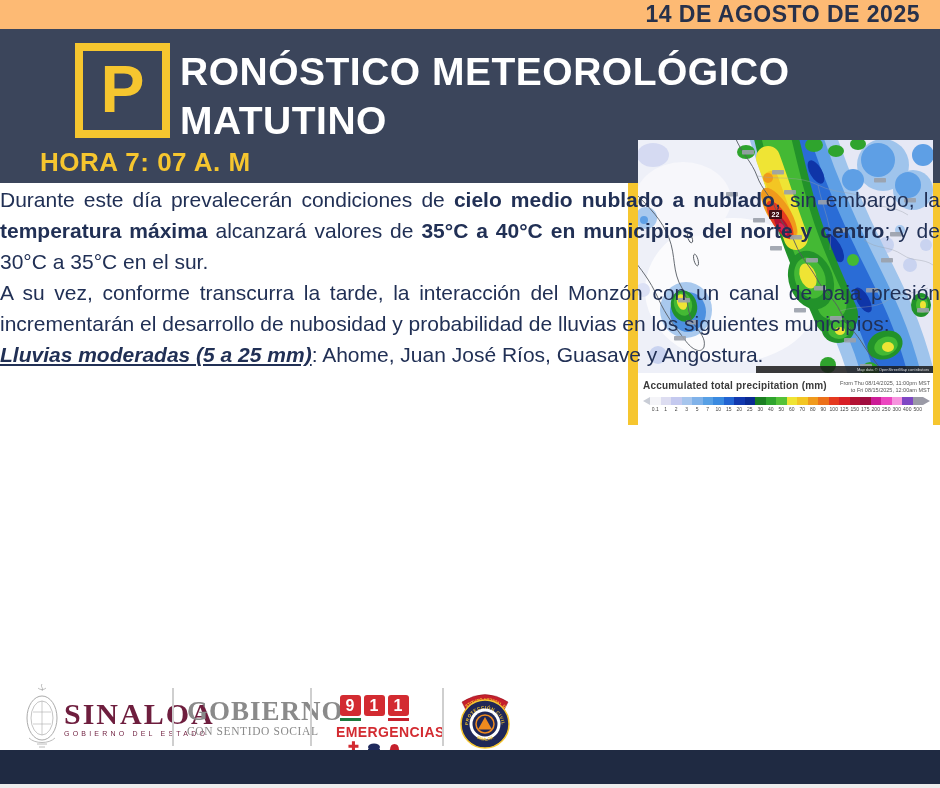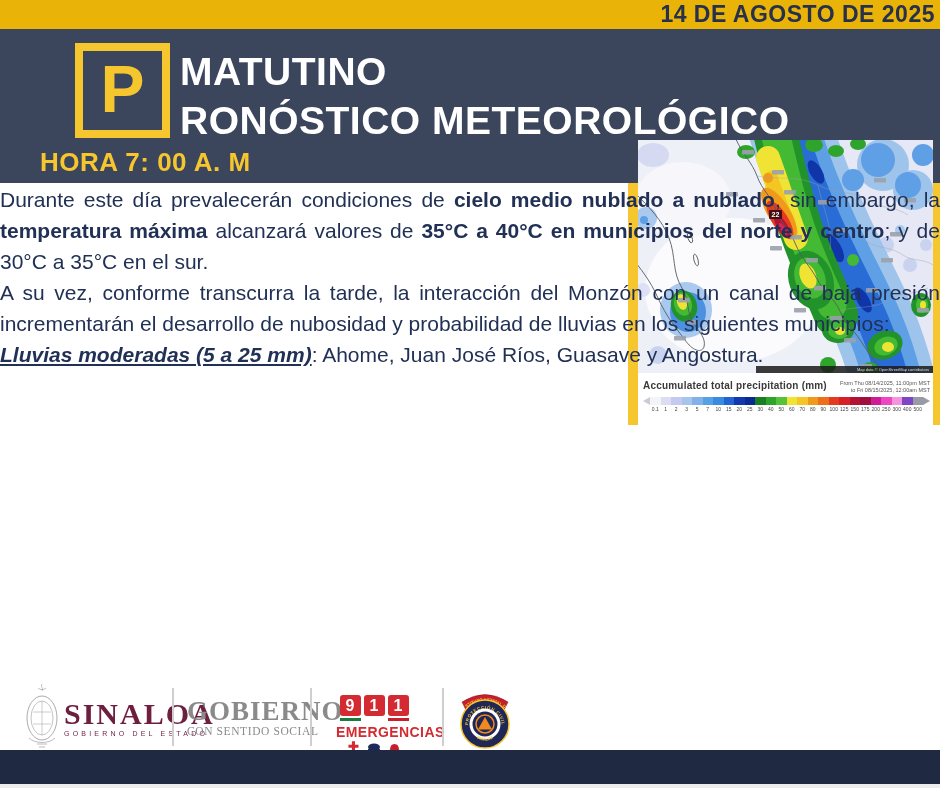--- a/index.html
+++ b/index.html
@@ -1,22 +1,22 @@
 <!DOCTYPE html>
 <html><head>
 <meta charset="utf-8">
 <style>
   * { margin:0; padding:0; box-sizing:border-box; }
   body { background:#888; font-family:"Liberation Sans", sans-serif; }
   #page { position:relative; width:940px; height:788px; background:#fff; overflow:hidden; margin:0 auto; }
 
   
-  .topbar { position:absolute; top:0; left:0; width:940px; height:45px; background:#eab308;
+  .topbar { position:absolute; top:0; left:0; width:940px; height:45px; background:#fdba74;
             color:#27314B; font-weight:bold; font-size:23px; line-height:29px;
-            text-align:right; padding-right:5px; letter-spacing:.5px; }
+            text-align:right; padding-right:20px; letter-spacing:.5px; }
 
   
   .header { position:absolute; top:29px; left:0; width:940px; height:154px; background:#3B455B; }
   .plogo  { position:absolute; left:75px; top:14px; width:95px; height:95px; border:8px solid #F6C62F; }
   .plogo .pletter { display:block; width:100%; height:100%; color:#F6C62F; font-weight:bold;
                     font-size:66px; line-height:76px; text-align:center; }
   .title  { position:absolute; left:180px; top:18px; color:#fff; font-weight:bold;
             font-size:39px; line-height:49px; letter-spacing:.5px; white-space:nowrap; }
   .hora   { position:absolute; left:40px; top:118px; color:#F6C62F; font-weight:bold;
             font-size:26px; letter-spacing:.5px; }
@@ -87,24 +87,24 @@
 
   <div class="topbar">
     <span>14 DE AGOSTO DE 2025</span>
   </div>
 
   <div class="header">
     <div class="plogo">
       <span class="pletter">P</span>
     </div>
     <div class="title">
+      <div>RONÓSTICO METEOROLÓGICO</div>
       <div>MATUTINO</div>
-      <div>RONÓSTICO METEOROLÓGICO</div>
-    </div>
-    <div class="hora">HORA 7: 00 A. M</div>
+    </div>
+    <div class="hora">HORA 7: 07 A. M</div>
   </div>
 
   <div class="map-frame"></div>
   <div class="map-panel">
     <svg width="295" height="233" viewBox="0 0 295 233">
       <rect x="0" y="0" width="295" height="233" fill="#EEF0F8"></rect>
       <g>
         <path d="M195,0 L295,0 L295,233 L215,233 C228,180 205,120 212,60 Z" fill="#E6E8F5"></path>
         <ellipse cx="95" cy="150" rx="88" ry="72" fill="#FBFBFD"></ellipse>
         <ellipse cx="45" cy="60" rx="48" ry="38" fill="#F7F7FB"></ellipse>

